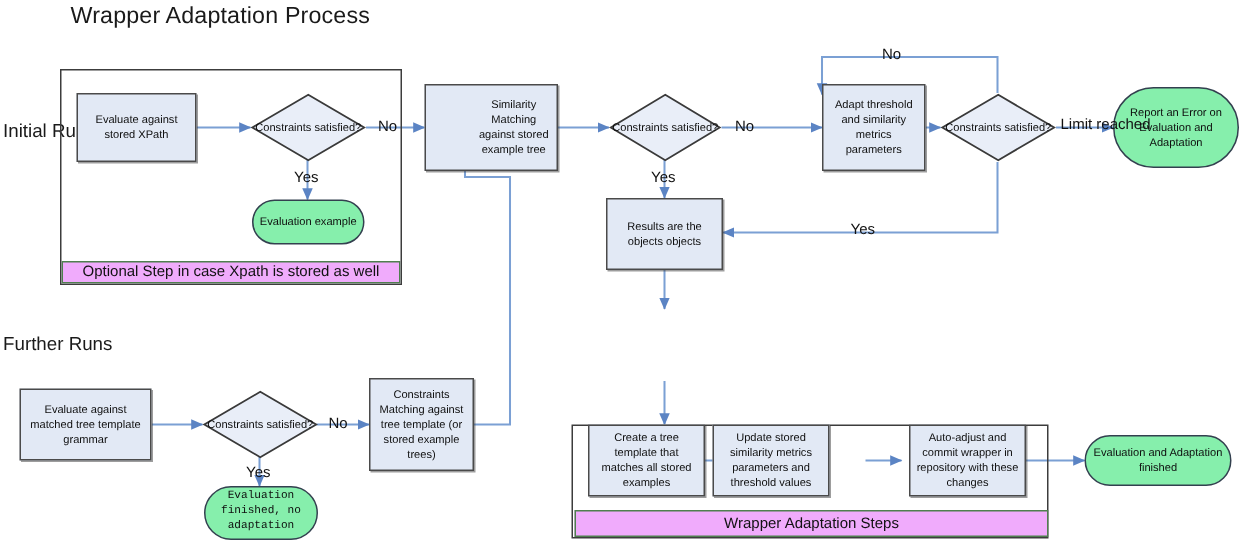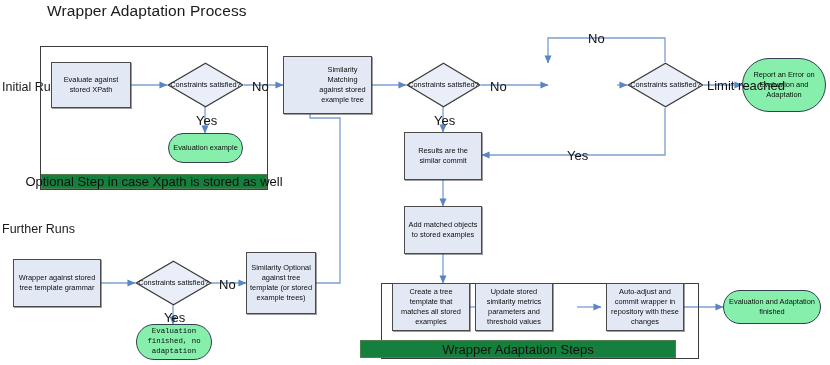--- a/index.html
+++ b/index.html
@@ -84,32 +84,32 @@
   }
   .grp {
     position: absolute;
     box-sizing: border-box;
     border: 1.6px solid #3c3c3c;
     background: transparent;
   }
   .grpbar {
     position: absolute;
     box-sizing: border-box;
-    background: #15803d;
+    background: #f0abfc;
     border: 1.1px solid #4f7f4f;
     display: flex;
     align-items: center;
     justify-content: center;
-    font-size: 13px;
+    font-size: 10px;
     color: #111111;
     white-space: nowrap;
   }
   .elbl {
     position: absolute;
-    font-size: 13px;
+    font-size: 10px;
     color: #111111;
     white-space: nowrap;
     line-height: 1.2;
     text-align: center;
   }
 </style>
 </head>
 <body>
 
 <div id="canvas">
@@ -166,21 +166,21 @@
   <div class="ttl" style="left:4px; top:2px;margin-left:43px;">Wrapper Adaptation Process</div>
 
   <div class="sec" style="left:2px; top:32px;margin-top:48px;">Initial Run</div>
 
   <div class="sec" style="left:2px; top:222px;">Further Runs</div>
 
   <div class="grp" style="left:40px; top:46px; width:228px; height:144px;"></div>
   <div class="grpbar" style="left:41px; top:174px; width:226px; height:15px;">Optional Step in case Xpath is stored as well</div>
 
   <div class="grp" style="left:381px; top:283px; width:318px; height:76px;"></div>
-  <div class="grpbar" style="left:360px; top:340px; width:316px; height:18px;">Wrapper Adaptation Steps</div>
+  <div class="grpbar" style="left:383px; top:340px; width:316px; height:18px;">Wrapper Adaptation Steps</div>
 
   <div class="node proc" style="left:51px; top:62px; width:80px; height:46px;">Evaluate against stored XPath</div>
 
   <div class="dec-wrap" style="left:167px; top:62px; width:77px; height:46px;">
     <svg width="77" height="46">
       <polygon points="38.5,1.2 75.8,23 38.5,44.8 1.2,23" fill="#e9eef8" stroke="#3a3a3a" stroke-width="1.2"></polygon>
     </svg>
     <div class="dec-lbl">Constraints satisfied?</div>
   </div>
 
@@ -188,46 +188,46 @@
 
   <div class="node proc" style="left:283px; top:56px; width:89px; height:58px;padding-left:32px;">Similarity Matching against stored example tree</div>
 
   <div class="dec-wrap" style="left:406px; top:62px; width:75px; height:46px;">
     <svg width="75" height="46">
       <polygon points="37.5,1.2 73.8,23 37.5,44.8 1.2,23" fill="#e9eef8" stroke="#3a3a3a" stroke-width="1.2"></polygon>
     </svg>
     <div class="dec-lbl">Constraints satisfied?</div>
   </div>
 
+  <div class="node proc" style="left:548px; top:56px; width:69px; height:58px;">Adapt threshold and similarity metrics parameters</div>
 
   <div class="dec-wrap" style="left:627px; top:62px; width:77px; height:46px;">
     <svg width="77" height="46">
       <polygon points="38.5,1.2 75.8,23 38.5,44.8 1.2,23" fill="#e9eef8" stroke="#3a3a3a" stroke-width="1.2"></polygon>
     </svg>
     <div class="dec-lbl">Constraints satisfied?</div>
   </div>
 
   <div class="node term" style="left:742px; top:58px; width:84px; height:54px;">Report an Error on Evaluation and Adaptation</div>
 
-  <div class="node proc" style="left:404px; top:132px; width:78px; height:48px;">Results are the similar commit</div>
-
-  <div class="node proc" style="left:404px; top:206px; width:78px; height:48px;">Add matched objects to stored examples</div>
-
-  <div class="node proc" style="left:13px; top:259px; width:88px; height:48px;">Wrapper against stored tree template grammar</div>
+  <div class="node proc" style="left:404px; top:132px; width:78px; height:48px;">Results are the objects objects</div>
+
+
+  <div class="node proc" style="left:13px; top:259px; width:88px; height:48px;">Evaluate against matched tree template grammar</div>
 
   <div class="dec-wrap" style="left:135px; top:260px; width:77px; height:46px;">
     <svg width="77" height="46">
       <polygon points="38.5,1.2 75.8,23 38.5,44.8 1.2,23" fill="#e9eef8" stroke="#3a3a3a" stroke-width="1.2"></polygon>
     </svg>
     <div class="dec-lbl">Constraints satisfied?</div>
   </div>
 
   <div class="node term" style="left:136px; top:324px; width:76px; height:36px;font-family:Liberation Mono, monospace;">Evaluation finished, no adaptation</div>
 
-  <div class="node proc" style="left:246px; top:252px; width:70px; height:62px;">Similarity Optional against tree template (or stored example trees)</div>
+  <div class="node proc" style="left:246px; top:252px; width:70px; height:62px;">Constraints Matching against tree template (or stored example trees)</div>
 
   <div class="node proc" style="left:392px; top:283px; width:78px; height:48px;">Create a tree template that matches all stored examples</div>
 
   <div class="node proc" style="left:475px; top:283px; width:78px; height:48px;">Update stored similarity metrics parameters and threshold values</div>
 
   <div class="node proc" style="left:606px; top:283px; width:78px; height:48px;">Auto-adjust and commit wrapper in repository with these changes</div>
 
   <div class="node term" style="left:723px; top:290px; width:98px; height:34px;">Evaluation and Adaptation finished</div>
 
   <div class="elbl" style="left:252px; top:79px;">No</div>

